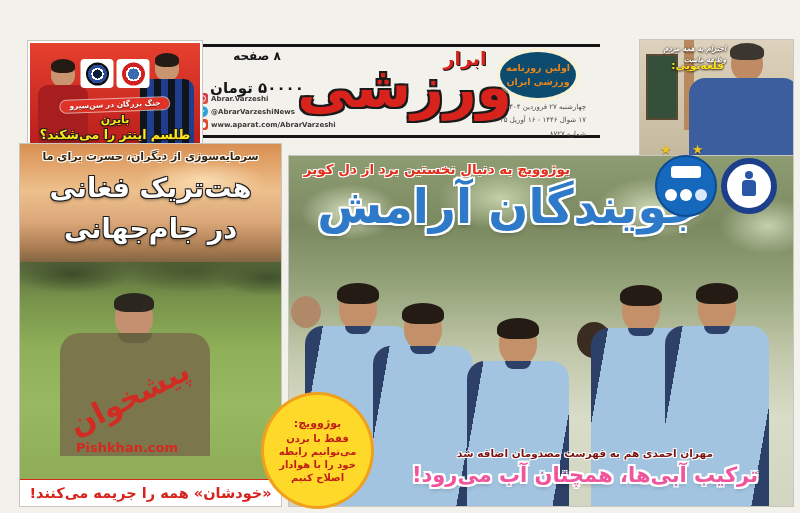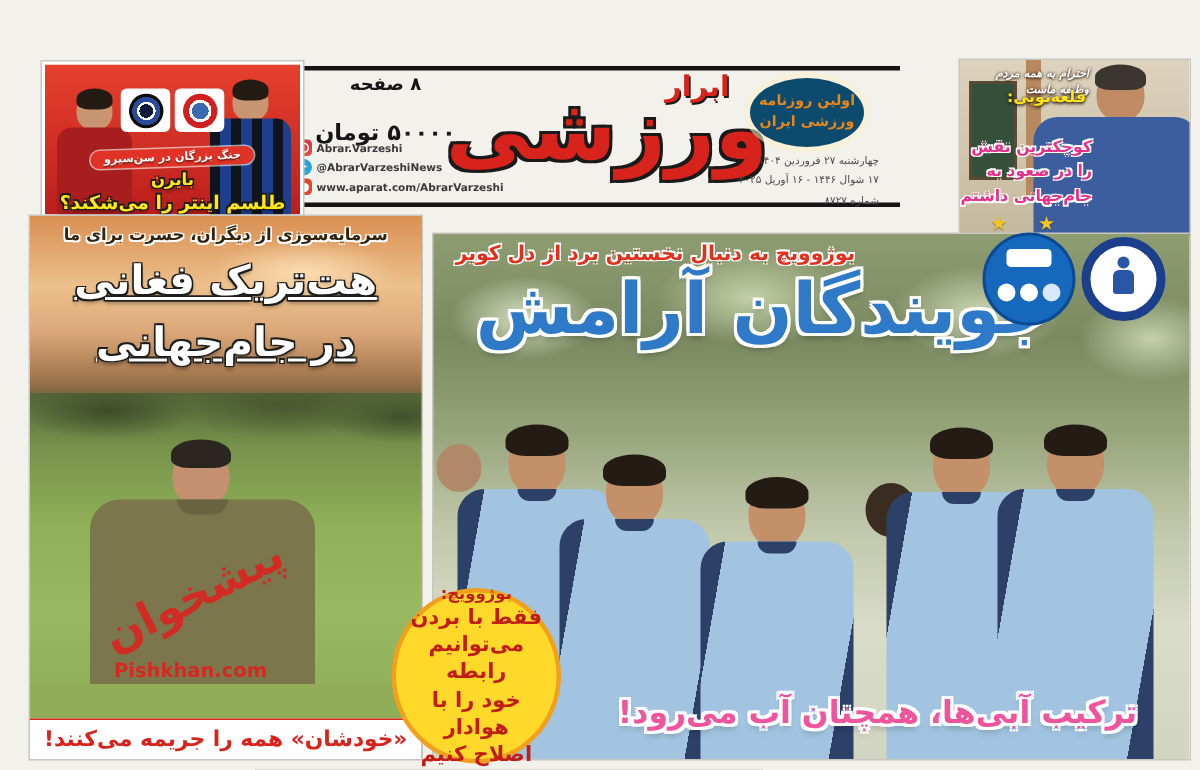--- a/index.html
+++ b/index.html
@@ -77,21 +77,21 @@
     background:
       radial-gradient(90px 30px at 70% 30%,rgba(255,230,190,.8) 0%,transparent 70%),
       linear-gradient(180deg,#d98f52 0%,#edc08c 38%,#dca87a 62%,#a87a50 85%,#6f5c3c 100%);}
   .lc-photo{left:0;top:118px;right:0;height:194px;
     background:
       radial-gradient(80px 26px at 20% 6%,#3e4c2a 0%,transparent 75%),
       radial-gradient(100px 30px at 65% 4%,#49582f 0%,transparent 75%),
       radial-gradient(70px 24px at 95% 8%,#41502c 0%,transparent 75%),
       linear-gradient(180deg,#55663a 0%,#76914a 18%,#8fb058 45%,#98b961 75%,#90b05a 100%);}
   .lc-kicker{left:0;right:0;top:6px;font-size:11px;color:#33240f;}
-  .lc-headline{left:0;right:0;top:24px;font-size:27px;line-height:1.5;color:#fff;text-decoration:underline;}
+  .lc-headline{left:0;right:0;top:24px;font-size:27px;line-height:1.5;color:#fff;}
   .lc-man-head{left:95px;top:152px;width:38px;height:42px;background:#c49070;border-radius:50% 50% 45% 45%;}
   .lc-man-head::before{content:'';position:absolute;top:-3px;left:-1px;right:-1px;height:46%;background:#2c2620;border-radius:50% 50% 30% 30%;}
   .lc-man-body{left:40px;top:189px;width:150px;height:123px;background:#7c764c;border-radius:20px 20px 0 0;}
   .lc-man-body::before{content:'';position:absolute;left:50%;top:0;transform:translateX(-50%);width:34px;height:10px;background:#696342;border-radius:0 0 12px 12px;}
   .wm-fa{left:44px;top:236px;font-size:30px;font-weight:bold;color:rgba(224,32,28,.85);transform:rotate(-27deg);letter-spacing:2px;}
   .wm-en{left:56px;top:296px;font-size:13px;font-weight:bold;color:rgba(224,32,28,.9);direction:ltr;}
   .lc-strip-small{left:0;right:0;top:311px;height:24px;background:#d8281e;color:#fff;font-size:8.5px;font-weight:bold;line-height:24px;text-align:center;}
   .lc-strip-big{left:0;right:0;top:335px;height:27px;background:#fff;border-top:1px solid #d8281e;color:#d8231c;font-size:14.5px;font-weight:bold;line-height:26px;text-align:center;}
 
   
@@ -121,21 +121,21 @@
   .esteghlal::after{content:'';position:absolute;left:14px;top:9px;width:30px;height:12px;background:#fff;border-radius:3px;}
   .chadormalu{left:721px;top:158px;width:56px;height:56px;border-radius:50%;background:#fff;border:6px solid #1c3f8c;box-sizing:border-box;z-index:6;}
   .chadormalu::before{content:'';position:absolute;left:50%;top:7px;transform:translateX(-50%);width:8px;height:8px;border-radius:50%;background:#2a56a8;}
   .chadormalu::after{content:'';position:absolute;left:50%;top:16px;transform:translateX(-50%);width:14px;height:16px;background:#2a56a8;border-radius:4px 4px 2px 2px;}
 
   
   .quote-badge{left:261px;top:392px;width:113px;height:117px;background:#ffd92a;border:3px solid #f0a01c;border-radius:50%;
     box-sizing:border-box;display:flex;flex-direction:column;justify-content:center;z-index:8;}
   .quote-badge div{text-align:center;color:#c21d15;font-weight:bold;line-height:1.3;}
   .qb-speaker{font-size:11px;}
-  .qb-line{font-size:14px;}
+  .qb-line{font-size:10px;}
 </style>
 </head>
 <body>
 
 <div class="page">
 
   <div class="abs rule" style="top:44px;"></div>
   <div class="abs rule" style="top:135px;"></div>
 
   <div class="abs pages-price ctr b">
@@ -193,25 +193,20 @@
   <div class="abs promo-right">
     <div class="abs pr-door"></div>
     <div class="abs pr-pillar"></div>
     <div class="abs pr-head"></div>
     <div class="abs pr-body"></div>
     <div class="abs pr-kicker ods">
       <div>احترام به همه مردم</div>
       <div>وظیفه ماست</div>
     </div>
     <div class="abs pr-speaker ods">قلعه‌نویی:</div>
-    <div class="abs pr-quote ow">
-      <div>کوچکترین نقش</div>
-      <div>را در صعود به</div>
-      <div>جام‌جهانی داشتم</div>
-    </div>
   </div>
 
   <div class="abs left-col">
     <div class="abs lc-sky"></div>
     <div class="abs lc-photo"></div>
     <div class="abs lc-man-head"></div>
     <div class="abs lc-man-body"></div>
     <div class="abs lc-kicker ctr b ow">سرمایه‌سوزی از دیگران، حسرت برای ما</div>
     <div class="abs lc-headline ctr b od">
       <div>هت‌تریک فغانی</div>
@@ -241,20 +236,21 @@
       <div class="head"></div>
         <div class="torso"></div>
       </div>
     <div class="player" style="left:376px;top:130px;width:104px;height:220px;">
       <div class="head"></div>
         <div class="torso"></div>
       </div>
 
     <div class="abs kicker-main ctr b ow" style="z-index:5;">بوژوویچ به دنبال نخستین برد از دل کویر</div>
     <div class="abs headline-main ctr b owb" style="z-index:5;">جویندگان آرامش</div>
+    <div class="abs caption-main ctr b ow" style="z-index:7;">مهران احمدی هم به فهرست مصدومان اضافه شد</div>
     <div class="abs subheadline-main ctr b owb" style="z-index:7;">ترکیب آبی‌ها، همچنان آب می‌رود!</div>
   </div>
 
   <div class="abs stars">★ ★</div>
   <div class="abs esteghlal"></div>
   <div class="abs chadormalu"></div>
 
   <div class="abs quote-badge">
     <div class="qb-speaker">بوژوویچ:</div>
     <div class="qb-line">فقط با بردن</div>

